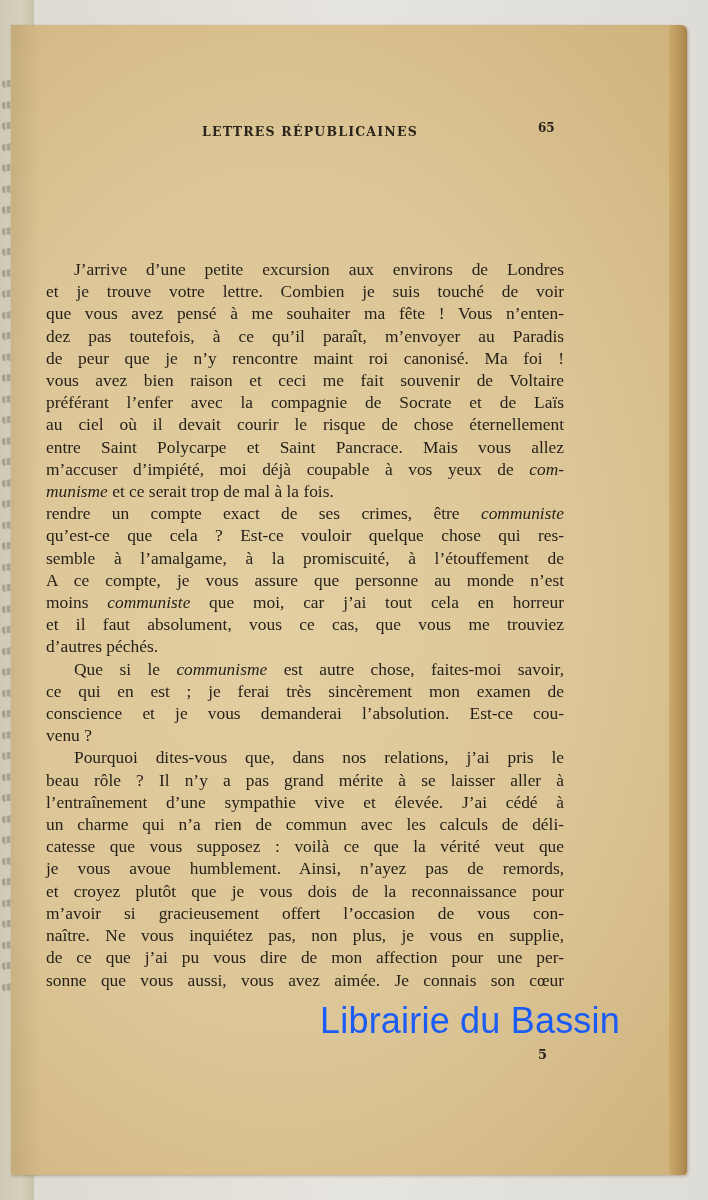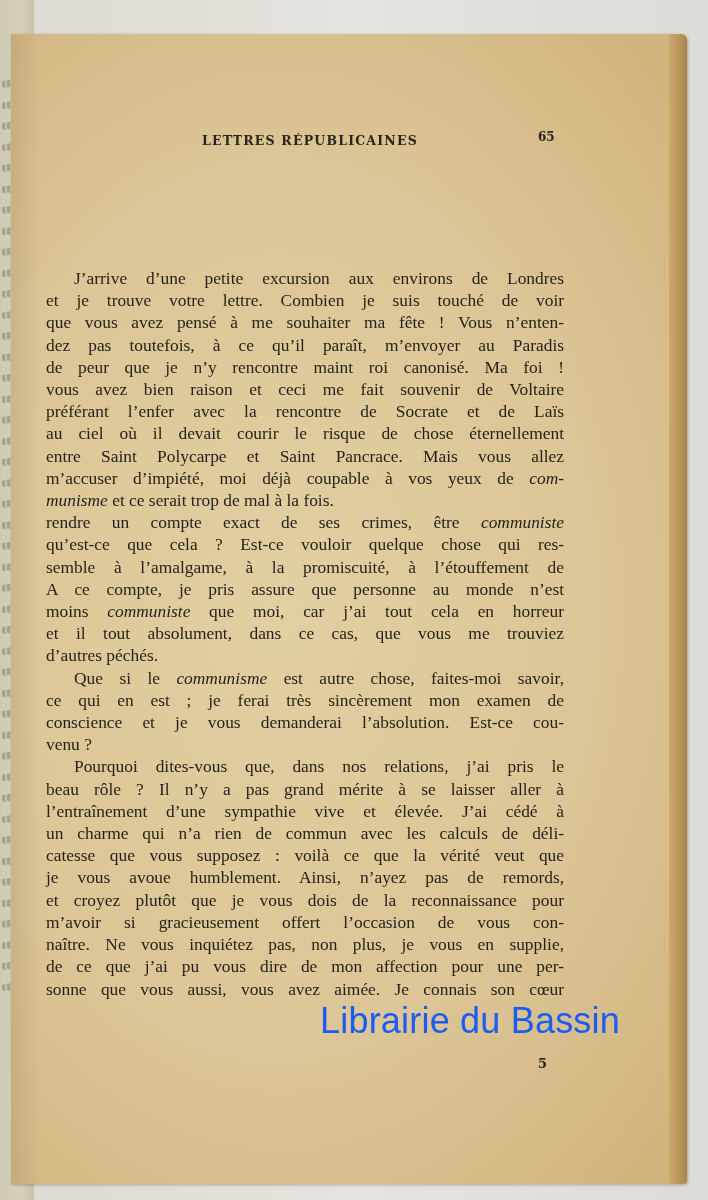--- a/index.html
+++ b/index.html
@@ -42,21 +42,20 @@
     
     .page {
       position: absolute;
       left: 11px;
       top: 25px;
       width: 676px;
       height: 1150px;
       background: radial-gradient(ellipse at 40% 50%, #e2cfa2 0%, #dcc596 55%, #cfb27b 100%);
       border-radius: 0 6px 4px 0;
       box-shadow: 1px 1px 3px rgba(80,60,30,0.35);
-      margin-top: 9px;
     }
     .page::before {
       content: "";
       position: absolute;
       left: 0; top: 0; bottom: 0;
       width: 30px;
       background: linear-gradient(90deg, rgba(150,130,90,0.25), rgba(150,130,90,0));
     }
     .page-edge {
       position: absolute;
@@ -194,33 +193,33 @@
   <div class="page-number">65</div>
 
   <div class="body-text" id="body-text">
       <p>
         <span class="line indent">J’arrive d’une petite excursion aux environs de Londres</span>
         <span class="line">et je trouve votre lettre. Combien je suis touché de voir</span>
         <span class="line">que vous avez pensé à me souhaiter ma fête ! Vous n’enten-</span>
         <span class="line">dez pas toutefois, à ce qu’il paraît, m’envoyer au Paradis</span>
         <span class="line">de peur que je n’y rencontre maint roi canonisé. Ma foi !</span>
         <span class="line">vous avez bien raison et ceci me fait souvenir de Voltaire</span>
-        <span class="line">préférant l’enfer avec la rencontre de Socrate et de Laïs</span>
+        <span class="line">préférant l’enfer avec la compagnie de Socrate et de Laïs</span>
         <span class="line">au ciel où il devait courir le risque de chose éternellement</span>
         <span class="line">entre Saint Polycarpe et Saint Pancrace. Mais vous allez</span>
         <span class="line">m’accuser d’impiété, moi déjà coupable à vos yeux de <em>com-</em></span>
         <span class="line last"><em>munisme</em> et ce serait trop de mal à la fois.</span>
       </p>
       <p>
         <span class="line">rendre un compte exact de ses crimes, être <em>communiste</em></span>
         <span class="line">qu’est-ce que cela ? Est-ce vouloir quelque chose qui res-</span>
         <span class="line">semble à l’amalgame, à la promiscuité, à l’étouffement de</span>
-        <span class="line">A ce compte, je pris assure que personne au monde n’est</span>
+        <span class="line">A ce compte, je vous assure que personne au monde n’est</span>
         <span class="line">moins <em>communiste</em> que moi, car j’ai tout cela en horreur</span>
-        <span class="line">et il tout absolument, dans ce cas, que vous me trouviez</span>
+        <span class="line">et il faut absolument, vous ce cas, que vous me trouviez</span>
         <span class="line last">d’autres péchés.</span>
       </p>
       <p>
         <span class="line indent">Que si le <em>communisme</em> est autre chose, faites-moi savoir,</span>
         <span class="line">ce qui en est ; je ferai très sincèrement mon examen de</span>
         <span class="line">conscience et je vous demanderai l’absolution. Est-ce cou-</span>
         <span class="line last">venu ?</span>
       </p>
       <p>
         <span class="line indent">Pourquoi dites-vous que, dans nos relations, j’ai pris le</span>

